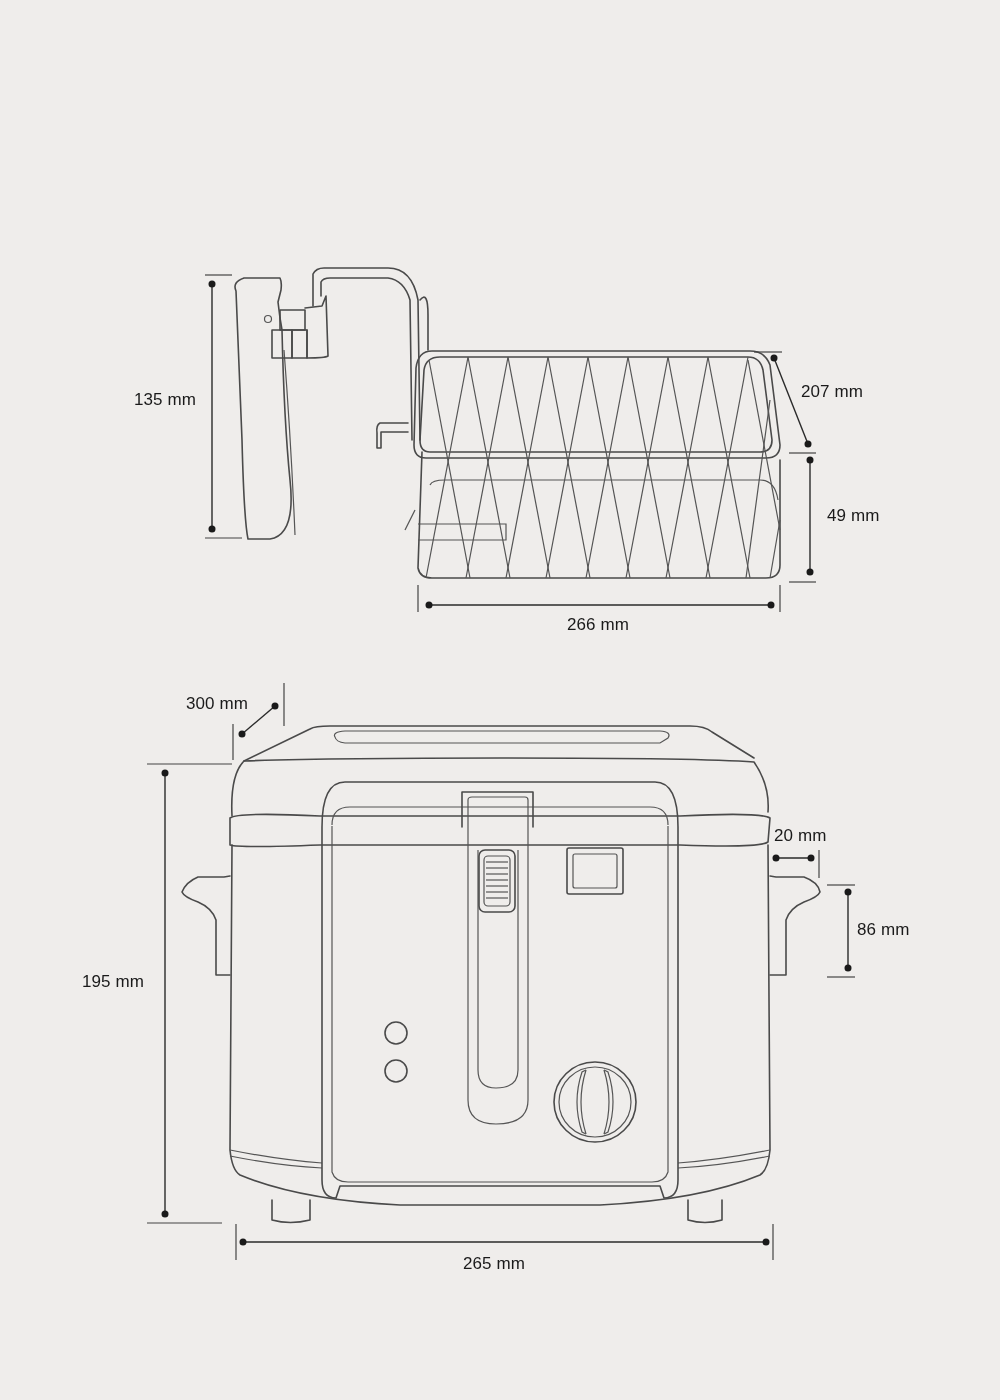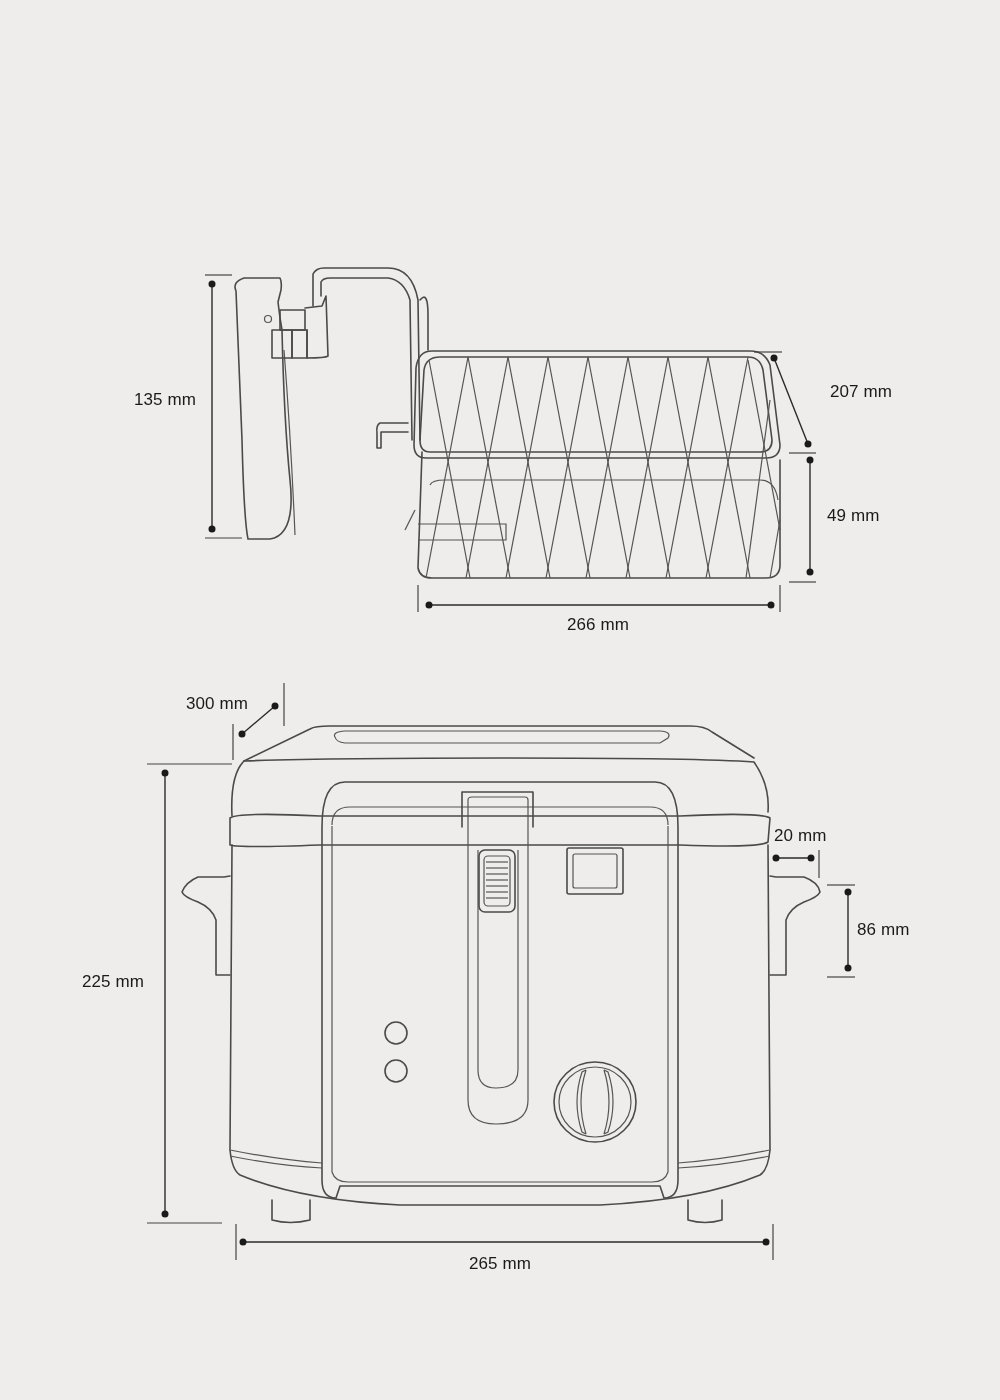--- a/index.html
+++ b/index.html
@@ -171,22 +171,22 @@
       <line class="tick" x1="236" y1="1224" x2="236" y2="1260"></line>
       <line class="tick" x1="773" y1="1224" x2="773" y2="1260"></line>
       <line class="dim" x1="243" y1="1242" x2="766" y2="1242"></line>
       <circle class="dot" cx="243" cy="1242" r="3.5"></circle>
       <circle class="dot" cx="766" cy="1242" r="3.5"></circle>
     </g>
   </svg>
 
   
   <span class="label" style="left:134px; top:390px;">135 mm</span>
-  <span class="label" style="left:801px; top:382px;margin-left:29px;">207 mm</span>
+  <span class="label" style="left:801px; top:382px;">207 mm</span>
   <span class="label" style="left:827px; top:506px;">49 mm</span>
   <span class="label" style="left:567px; top:615px;">266 mm</span>
 
   <span class="label" style="left:186px; top:694px;">300 mm</span>
-  <span class="label" style="left:82px; top:972px;">225 mm</span>
+  <span class="label" style="left:82px; top:972px;">195 mm</span>
   <span class="label" style="left:774px; top:826px;">20 mm</span>
   <span class="label" style="left:857px; top:920px;">86 mm</span>
-  <span class="label" style="left:463px; top:1254px;margin-left:6px;">265 mm</span>
+  <span class="label" style="left:463px; top:1254px;">265 mm</span>
 </div>
 
 </body></html>

